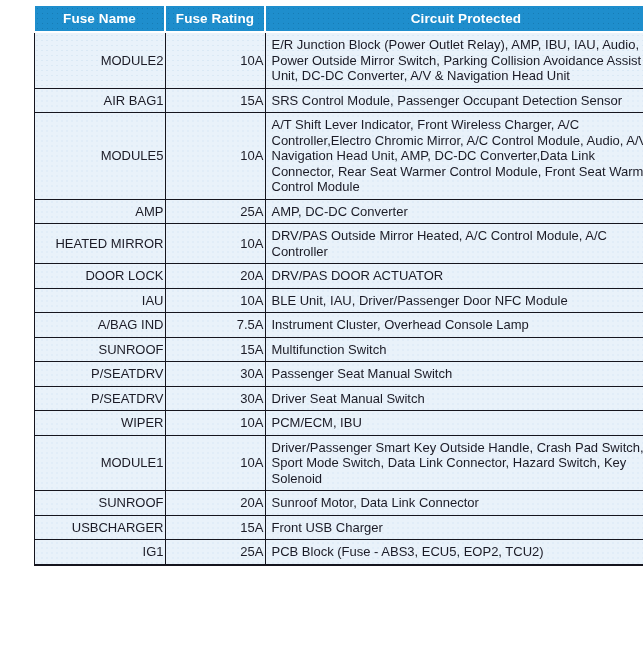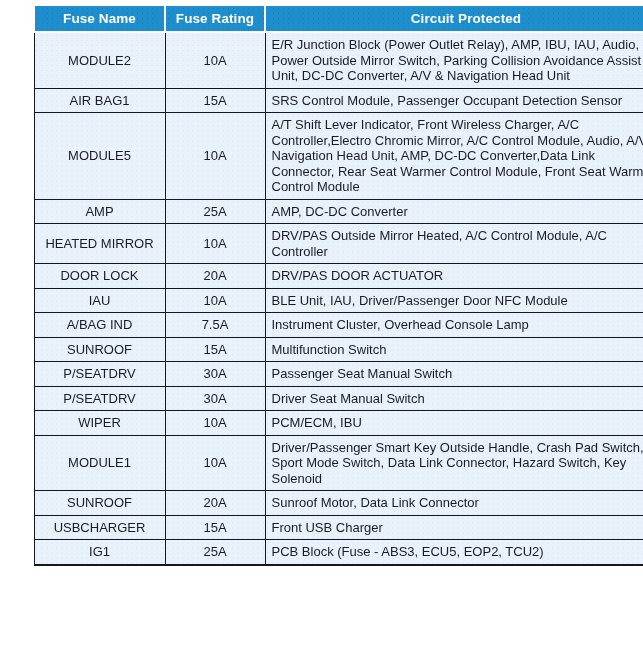--- a/index.html
+++ b/index.html
@@ -42,21 +42,21 @@
     background-size: 5px 5px;
     color: #1b1b26;
     font-size: 13px;
     line-height: 15.5px;
     border: 1px solid #15151e;
     padding: 4px 5px;
     vertical-align: middle;
     overflow: hidden;
   }
   td.td-center {
-    text-align: center;
+    text-align: right;
     padding: 4px 1px;
   }
   td.td-left {
     text-align: left;
     padding: 4px 6px;
   }
   tbody tr:last-child td {
     border-bottom: 2px solid #15151e;
   }
 </style>

